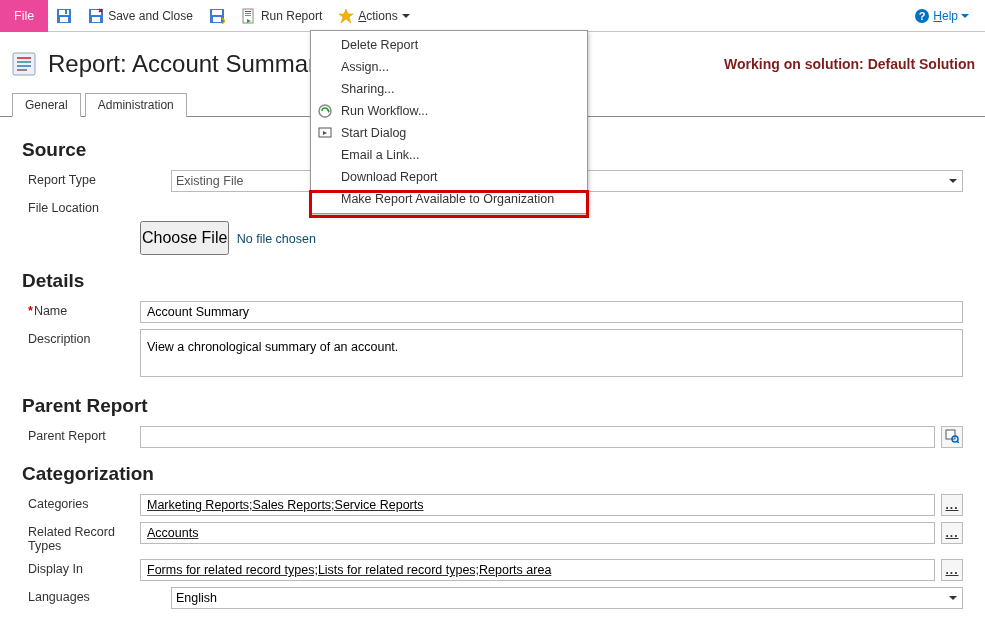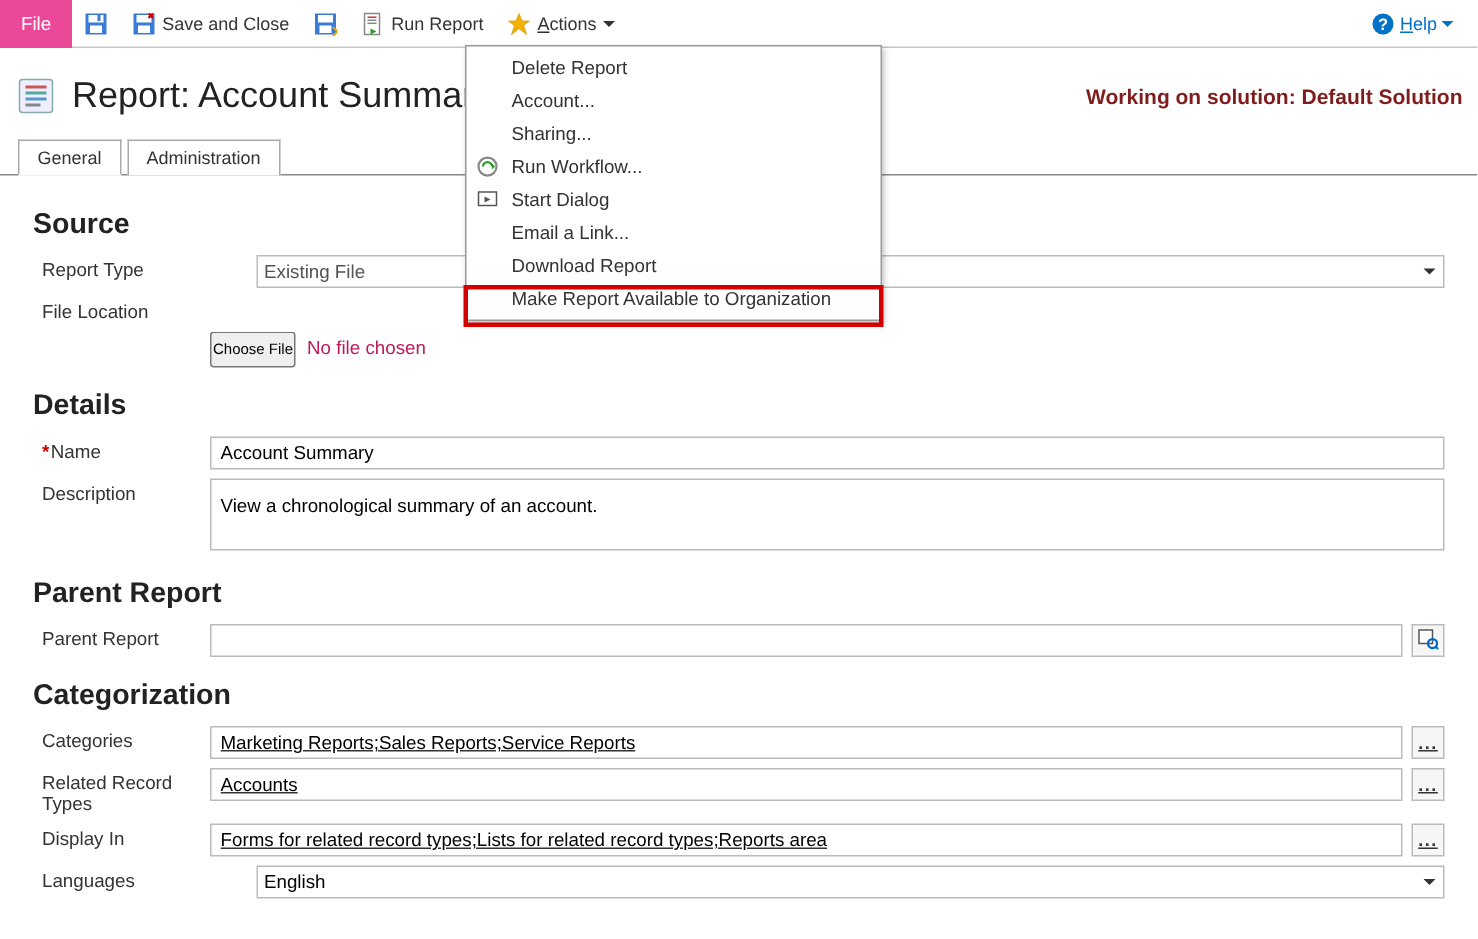--- a/index.html
+++ b/index.html
@@ -31,22 +31,22 @@
     .row { display: flex; align-items: flex-start; padding: 3px 0; }
     .row-label { width: 118px; padding-top: 3px; padding-left: 6px; font-size: 12.5px; color: #333; }
     .req-star { color: #c00; font-weight: bold; margin-right:1px;}
     .row-field { flex: 1; }
 
     .text-input { width: 100%; height: 22px; border: 1px solid #bbb; padding: 2px 6px; font-size: 12.5px; }
     .select-input { width: 100%; height: 22px; border: 1px solid #bbb; background: #fff; padding: 2px 4px; font-size: 12.5px; position: relative; }
     .select-wrap { position: relative; width: 100%; padding-left: 31px; }
     .select-wrap .select-caret { position: absolute; right: 6px; top: 9px; }
     .textarea-input { width: 100%; height: 48px; border: 1px solid #bbb; padding: 10px 6px; font-size: 12.5px; resize: none; }
-    .file-btn-native { height: 24px; font-size: 10px; }
-    .file-status { color: #be185d; font-size: 12.5px; padding-left: 4px; }
+    .file-btn-native { height: 34px; font-size: 16px; }
+    .file-status { color: #0c4a6e; font-size: 12.5px; padding-left: 4px; }
 
     .with-lookup { display: flex; gap: 6px; text-decoration: underline; }
     .with-lookup .text-input { flex: 1; }
     .lookup-btn { width: 22px; height: 22px; border: 1px solid #bbb; background: #f6f6f6; display: inline-flex; align-items: center; justify-content: center; }
     .lookup-btn.ellipsis { font-weight: bold; letter-spacing:1px; }
     .lookup-btn svg { width: 14px; height: 14px; }
 
     
     .dropdown { position: absolute; top: 30px; left: 310px; width: 278px; background: #fff; border: 1px solid #999; box-shadow: 1px 2px 4px rgba(0,0,0,.25); z-index: 100; padding: 3px 0; }
     .dd-item { display: flex; align-items: center; height: 22px; padding: 0 10px 0 30px; position: relative; font-size: 12.5px; }
@@ -126,21 +126,21 @@
     <span><span style="text-decoration:underline">H</span>elp</span>
     <span class="caret" style="border-top-color:#0072c6"></span>
   </div>
 </div>
 
 <div class="dropdown">
   <div class="dd-item">
       <span>Delete Report</span>
     </div>
   <div class="dd-item">
-      <span>Account...</span>
+      <span>Assign...</span>
     </div>
   <div class="dd-item">
       <span>Sharing...</span>
     </div>
   <div class="dd-item">
     <span class="dd-icon"><svg viewBox="0 0 16 16">
           <circle cx="8" cy="8" r="6" fill="none" stroke="#888" stroke-width="1.5"></circle>
           <path d="M5 8 A3 3 0 0 1 11 8" fill="none" stroke="#2d9c2d" stroke-width="1.5"></path>
           <polygon points="11,6 13,8 11,10" fill="#2d9c2d"></polygon>
         </svg></span>

